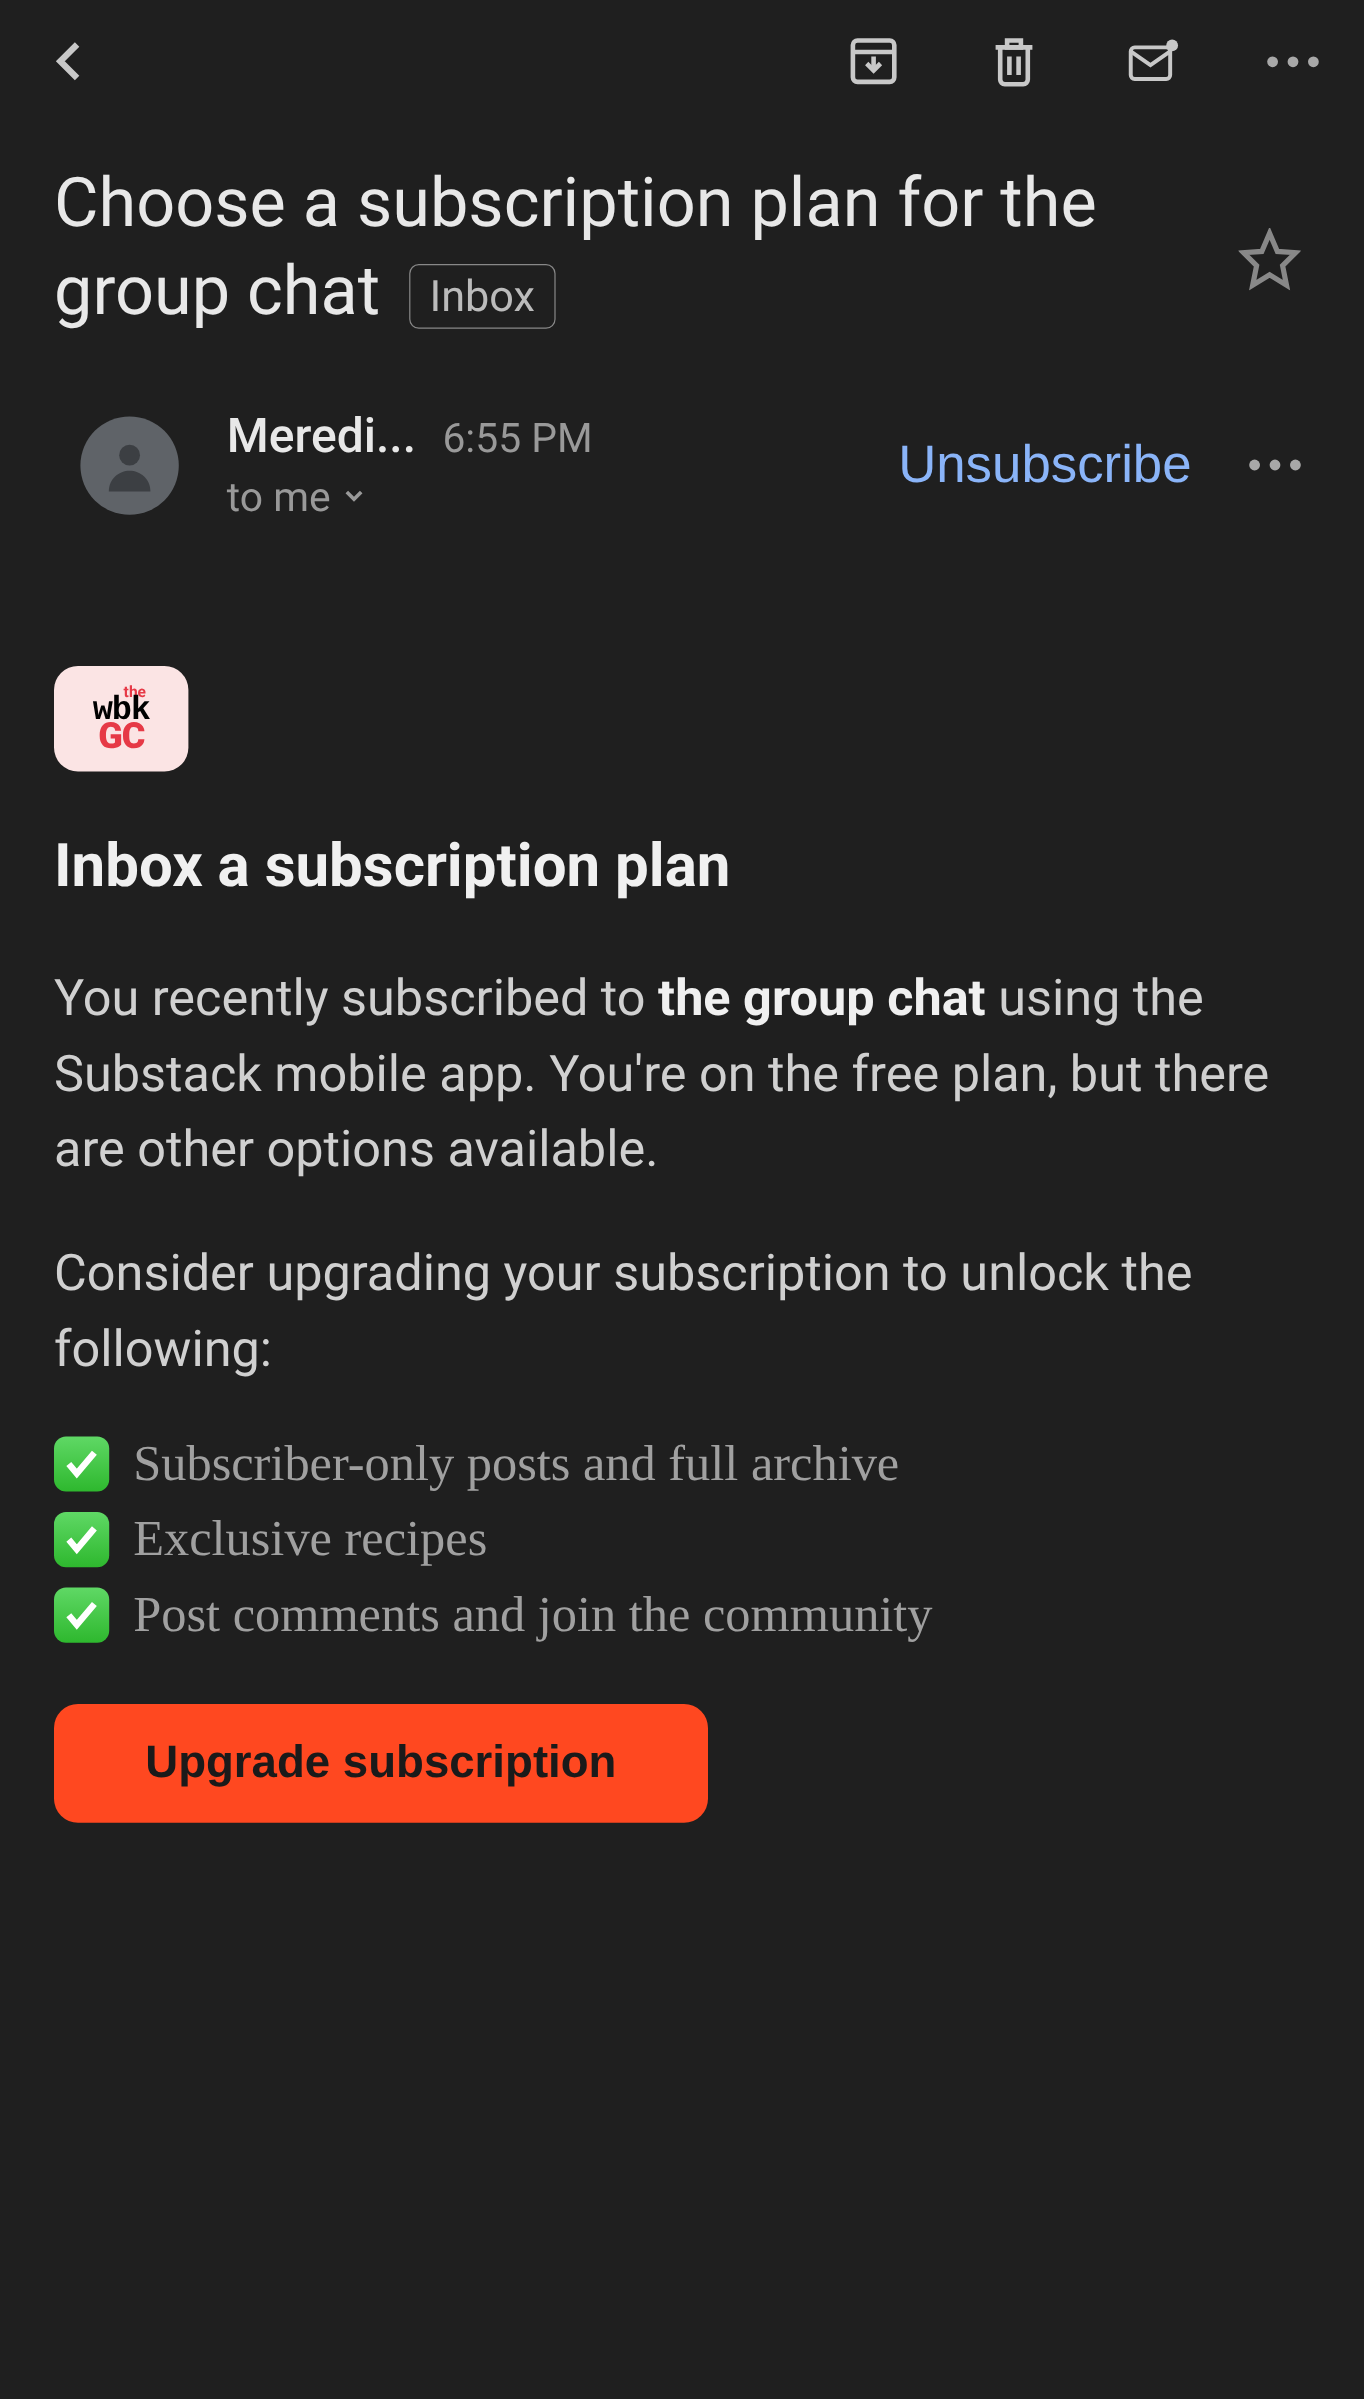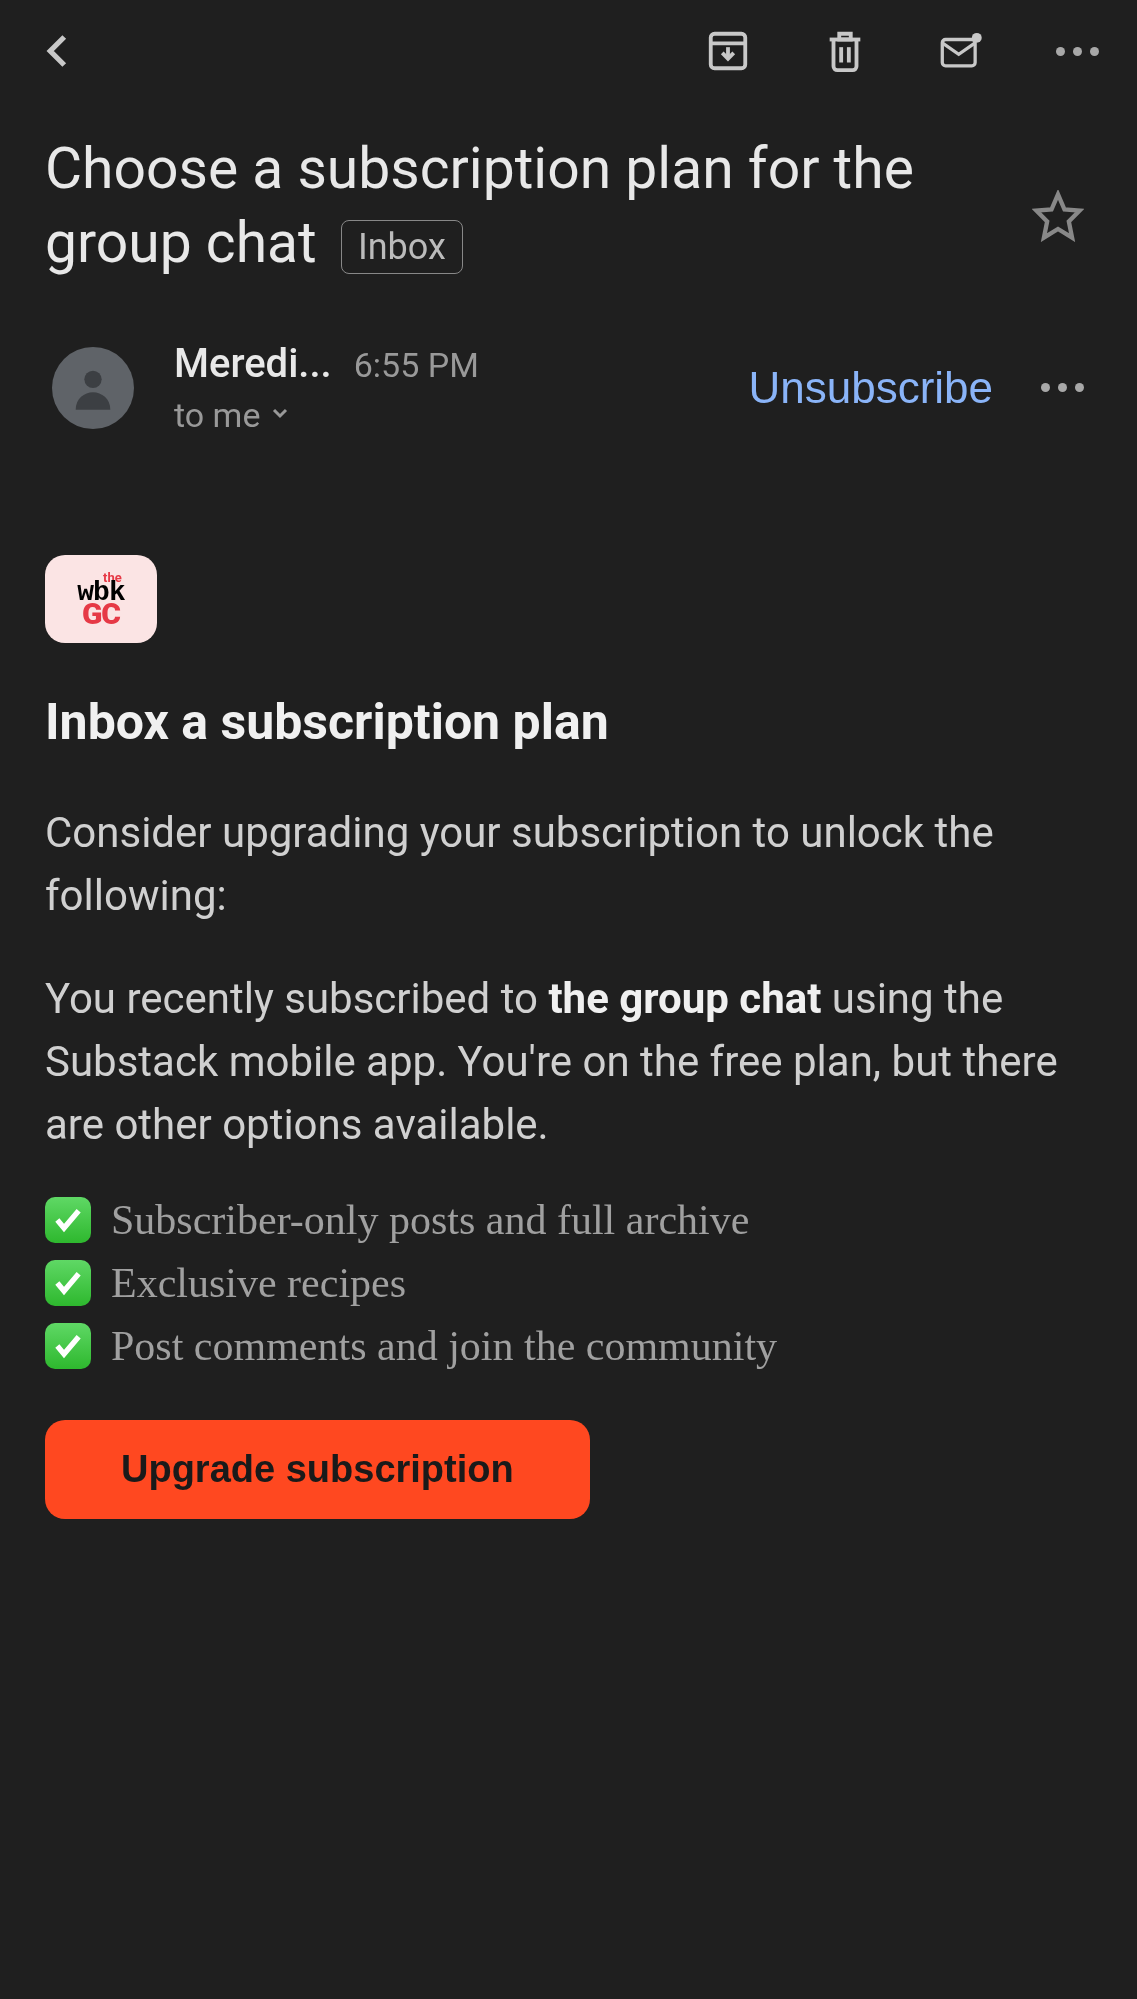--- a/index.html
+++ b/index.html
@@ -85,21 +85,21 @@
     .star-btn {
       margin-top: 50px;
     }
     .star-btn svg {
       width: 52px;
       height: 52px;
     }
     .sender-row {
       display: flex;
       align-items: center;
-      padding: 40px 45px 20px 52px;
+      padding: 40px 45px 20px 67px;
       gap: 20px;
     }
     .avatar {
       width: 82px;
       height: 82px;
       border-radius: 50%;
       background-color: #5f6368;
       display: flex;
       align-items: center;
       justify-content: center;
@@ -352,25 +352,25 @@
   <div class="brand-logo">
     <div class="brand-logo-inner">
       <span class="brand-the">the</span>
       <span class="brand-wbk">wbk</span>
       <span class="brand-gc">GC</span>
     </div>
   </div>
 
   <h2 class="body-heading">Inbox a subscription plan</h2>
 
-  <p class="body-para">Consider upgrading your subscription to unlock the following:</p>
-
   <p class="body-para">
     <span>You recently subscribed to </span><strong>the group chat</strong><span> using the Substack mobile app. You're on the free plan, but there are other options available.</span>
   </p>
+
+  <p class="body-para">Consider upgrading your subscription to unlock the following:</p>
 
   <ul class="feature-list">
     <li>
       <span class="check-icon">
         <svg viewBox="0 0 24 24">
             <polyline points="4 12 9 18 20 5"></polyline>
           </svg>
       </span>
       <span>Subscriber-only posts and full archive</span>
     </li>

